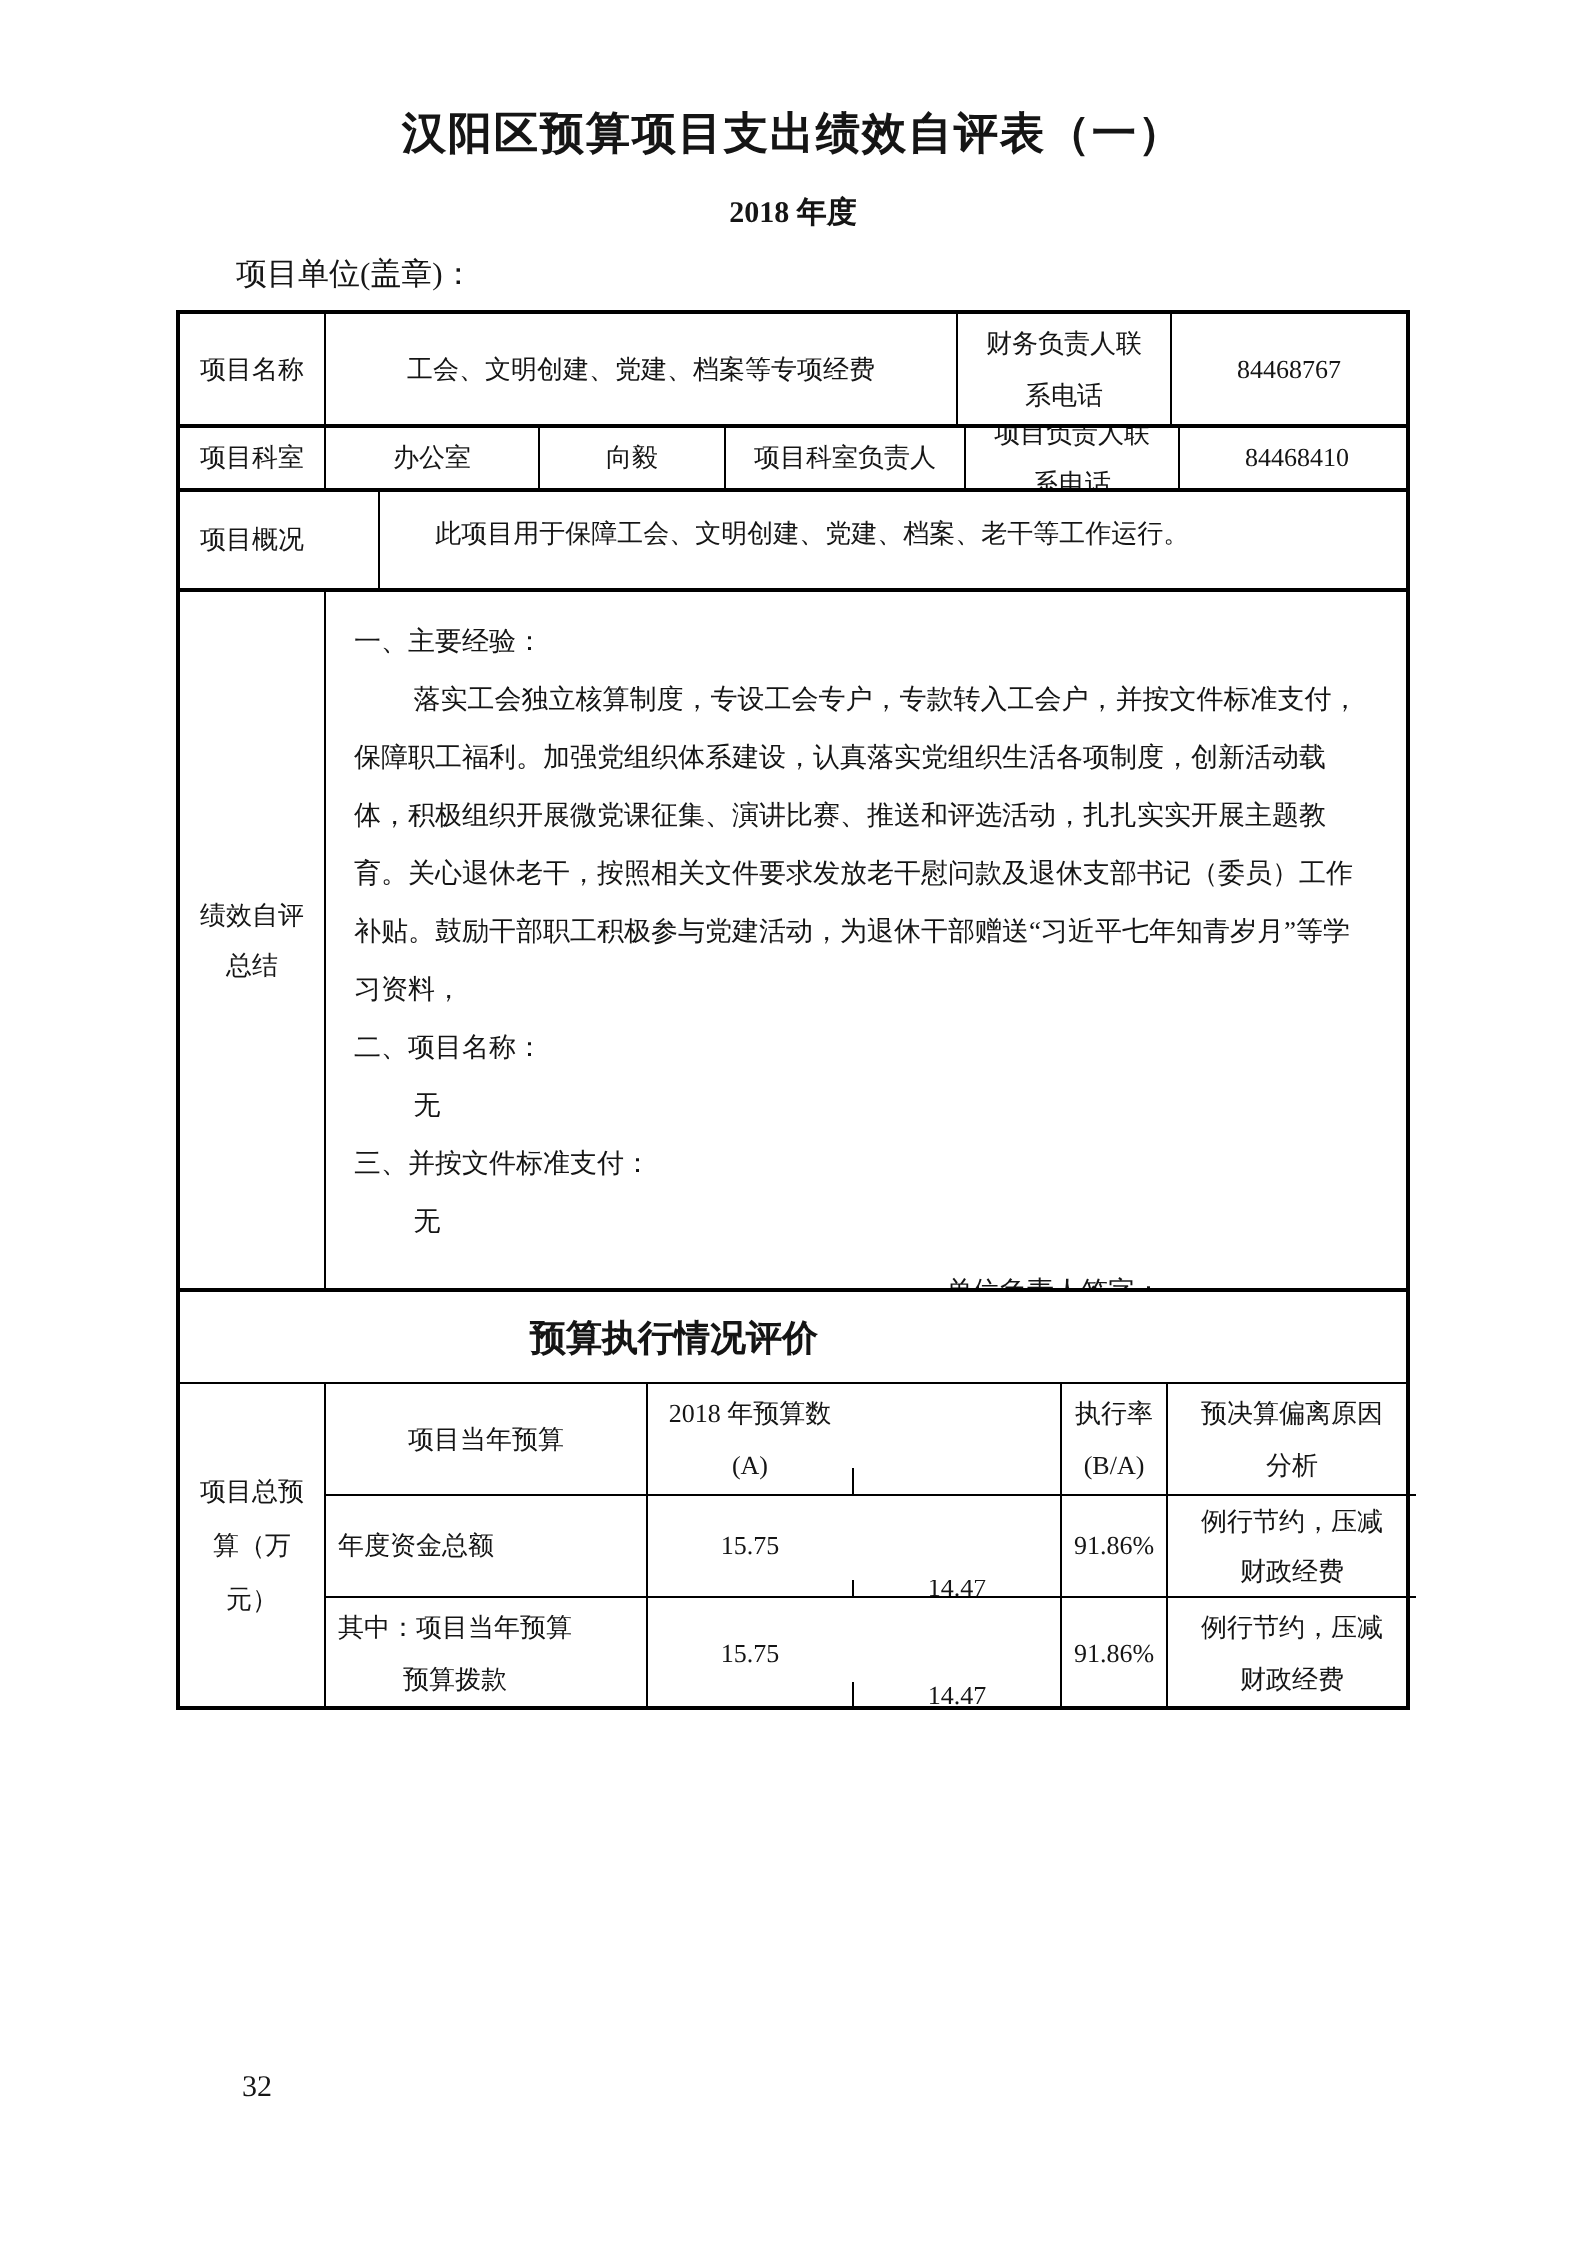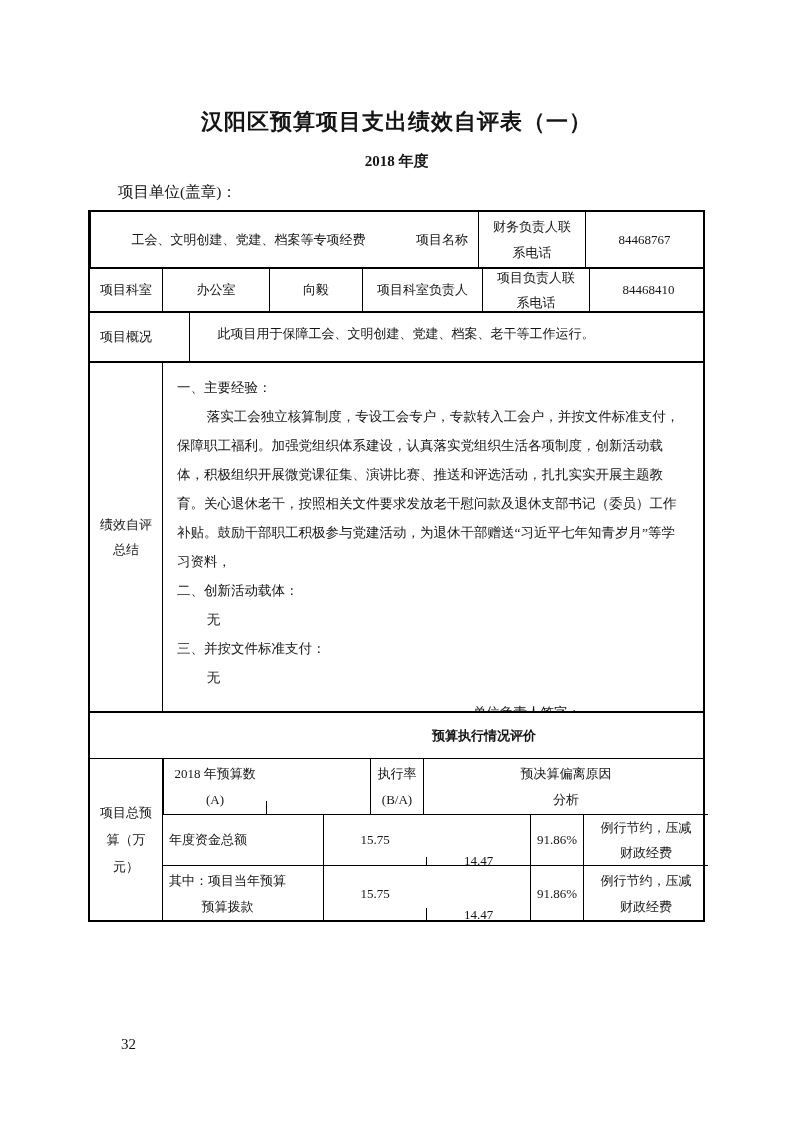--- a/index.html
+++ b/index.html
@@ -7,27 +7,26 @@
   .page {
     position: relative;
     width: 793px;
     height: 1122px;
     background: #ffffff;
     color: #151515;
     font-family: "Liberation Serif", "DejaVu Serif", serif;
     overflow: hidden;
   }
   .doc-title {
-    padding-top: 88px;
+    padding-top: 52px;
     text-align: center;
     font-family: "DejaVu Sans", "Liberation Sans", sans-serif;
     font-size: 22px;
     font-weight: bold;
     letter-spacing: 1px;
-    margin-top: 19px;
   }
   .doc-subtitle {
     margin-top: 15px;
     text-align: center;
     font-size: 15px;
     font-weight: bold;
   }
   .unit-seal {
     margin: 11px 0 0 118px;
     font-size: 15.5px;
@@ -60,21 +59,21 @@
   .w103 { width: 103px; flex: none; }
   .w104 { width: 104px; flex: none; margin-top: 42px; }
   .w107 { width: 107px; flex: none; }
   .w118 { width: 118px; flex: none; }
   .w120 { width: 120px; flex: none; }
   .w125 { width: 125px; flex: none; }
   .w160 { width: 160px; flex: none; }
   .w53  { width: 53px;  flex: none; padding: 2px 1px; }
   .grow { flex: 1 1 auto; }
   .hA { height: 55px; }
-  .hB { height: 44px; }
+  .hB { height: 32px; }
   .hC { height: 50px; gap: 27px; }
   .hD { height: 350px; }
   .hE { height: 47px; }
   .hBud { height: 162px; }
   .hBH { height: 55px; }
   .hB1 { height: 51px; }
   .hB2 { height: 56px; }
   
   .overview-text {
     align-items: flex-start;
@@ -96,24 +95,24 @@
   
   .budget-title-cell {
     width: 100%;
     display: flex;
     justify-content: center;
     align-items: center;
   }
   .budget-title-text {
     margin-left: 175px;
     flex: 1;
-    text-align: center;
+    text-align: left;
     font-family: "DejaVu Sans", "Liberation Sans", sans-serif;
     font-weight: bold;
-    font-size: 13px;
+    font-size: 18px;
   }
   
   .budget-wrap { display: flex; align-items: stretch; }
   .budget-left {
     width: 72px; flex: none;
     display: flex; align-items: center; justify-content: center;
     text-align: center; font-size: 13px; line-height: 2.1;
   }
   .budget-right { flex: 1 1 auto; display: flex; flex-direction: column; border-left: 1px solid #000; }
   .budget-right .row { border-top: 1px solid #000; }
@@ -139,22 +138,22 @@
 
 <div class="page">
 
   <div class="doc-title">汉阳区预算项目支出绩效自评表（一）</div>
   <div class="doc-subtitle">2018 年度</div>
   <div class="unit-seal">项目单位(盖章)：</div>
 
   <div class="tbl">
 
     <div class="row first hA">
+      <div class="c first w72">项目名称</div>
       <div class="c grow">工会、文明创建、党建、档案等专项经费</div>
-      <div class="c first w72">项目名称</div>
       <div class="c w107 pre">财务负责人联
 系电话</div>
       <div class="c w118">84468767</div>
     </div>
 
     <div class="row hB">
       <div class="c first w72">项目科室</div>
       <div class="c w107">办公室</div>
       <div class="c w93">向毅</div>
       <div class="c w120">项目科室负责人</div>
@@ -167,41 +166,42 @@
       <div class="c first w72">项目概况</div>
       <div class="c grow left overview-text">此项目用于保障工会、文明创建、党建、档案、老干等工作运行。</div>
     </div>
 
     <div class="row hD">
       <div class="c first w72 pre">绩效自评
 总结</div>
       <div class="c grow summary-content">
         <p>一、主要经验：</p>
         <p class="body">落实工会独立核算制度，专设工会专户，专款转入工会户，并按文件标准支付，保障职工福利。加强党组织体系建设，认真落实党组织生活各项制度，创新活动载体，积极组织开展微党课征集、演讲比赛、推送和评选活动，扎扎实实开展主题教育。关心退休老干，按照相关文件要求发放老干慰问款及退休支部书记（委员）工作补贴。鼓励干部职工积极参与党建活动，为退休干部赠送“习近平七年知青岁月”等学习资料，</p>
-        <p>二、创新活动载体：</p>
+        <p>二、项目名称：</p>
         <p class="answer">无</p>
         <p>三、并按文件标准支付：</p>
         <p class="answer">无</p>
         <div class="signature-line">单位负责人签字：</div>
       </div>
     </div>
 
     <div class="row hE">
       <div class="budget-title-cell">
         <div class="budget-title-text">预算执行情况评价</div>
       </div>
     </div>
 
     <div class="row thin hBud budget-wrap">
       <div class="budget-left pre">项目总预
 算（万
 元）</div>
       <div class="budget-right">
 
         <div class="row first hBH">
+          <div class="c first w160">项目当年预算</div>
           <div class="c w103 pre">2018 年预算数
 (A)</div>
           <div class="c w104 pre">全年执行数
 (B)</div>
           <div class="c w53 pre">执行率
 (B/A)</div>
           <div class="c w125 grow pre">预决算偏离原因
 分析</div>
         </div>
 

